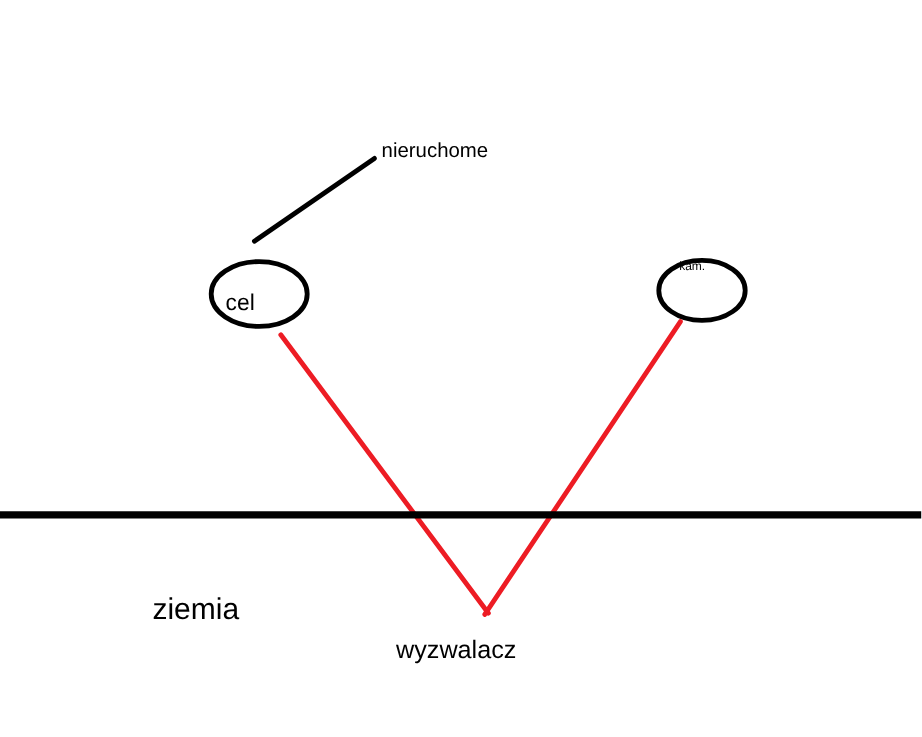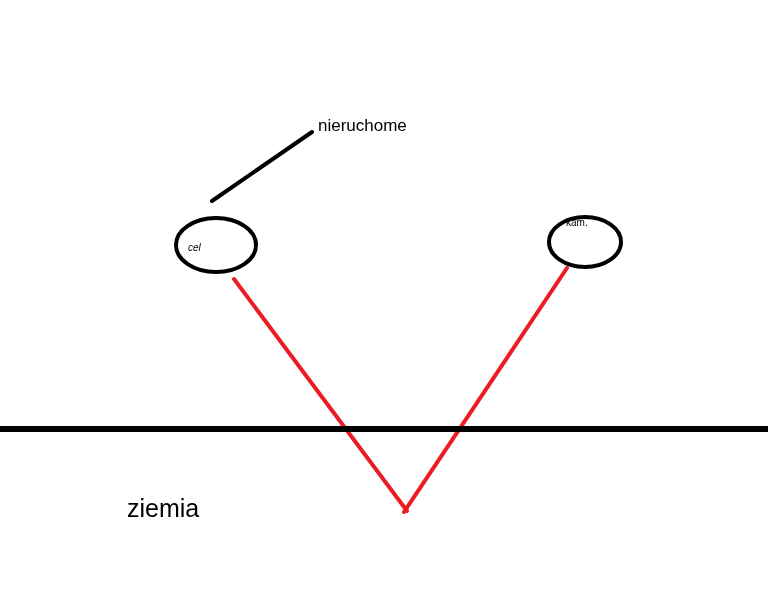--- a/index.html
+++ b/index.html
@@ -20,21 +20,21 @@
     position: absolute;
     left: 0;
     top: 0;
   }
   .label {
     position: absolute;
     white-space: nowrap;
     line-height: 1.15;
   }
   .label-nieruchome { left: 318px; top: 116px; font-size: 17px; }
-  .label-cel        { left: 188px; top: 242px; font-size: 10px; font-style: italic; }
+  .label-cel        { left: 188px; top: 242px; font-size: 19px; }
   .label-kam        { left: 566px; top: 217px; font-size: 10px; }
   .label-ziemia     { left: 127px; top: 494px; font-size: 25px; }
   .label-wyzwalacz  { left: 330px; top: 530px; font-size: 21px; }
 </style>
 </head>
 <body>
 
 <div class="canvas">
   <svg width="768" height="614" viewBox="0 0 768 614">
     <line x1="212" y1="201" x2="312" y2="132" stroke-width="4" stroke-linecap="round" fill="none" stroke="#000000"></line>
@@ -46,13 +46,14 @@
   </svg>
 
   <div class="label label-nieruchome">nieruchome</div>
 
   <div class="label label-cel">cel</div>
 
   <div class="label label-kam">kam.</div>
 
   <div class="label label-ziemia">ziemia</div>
 
+  <div class="label label-wyzwalacz">wyzwalacz</div>
 </div>
 
 </body></html>

